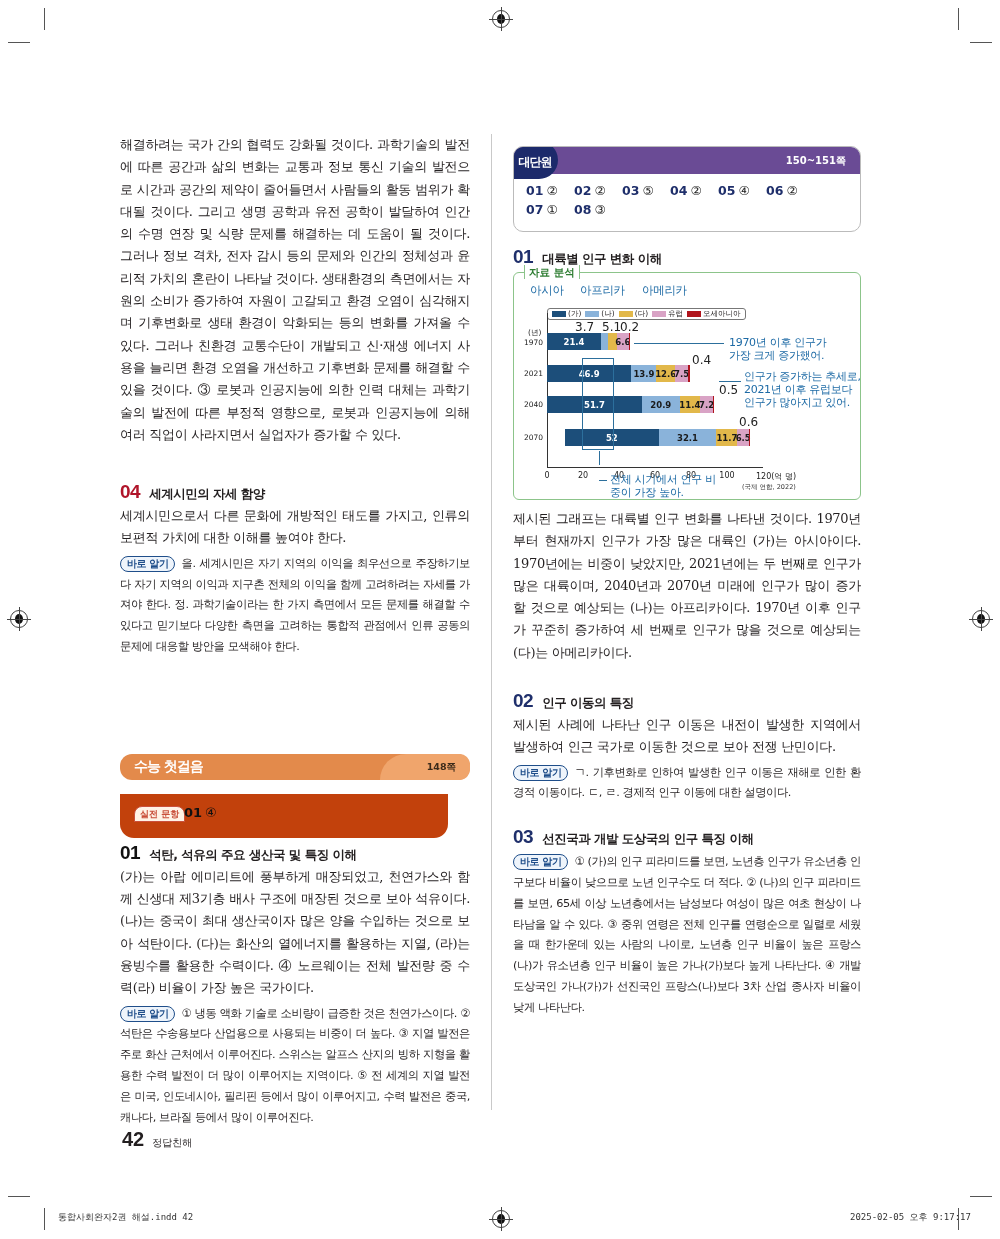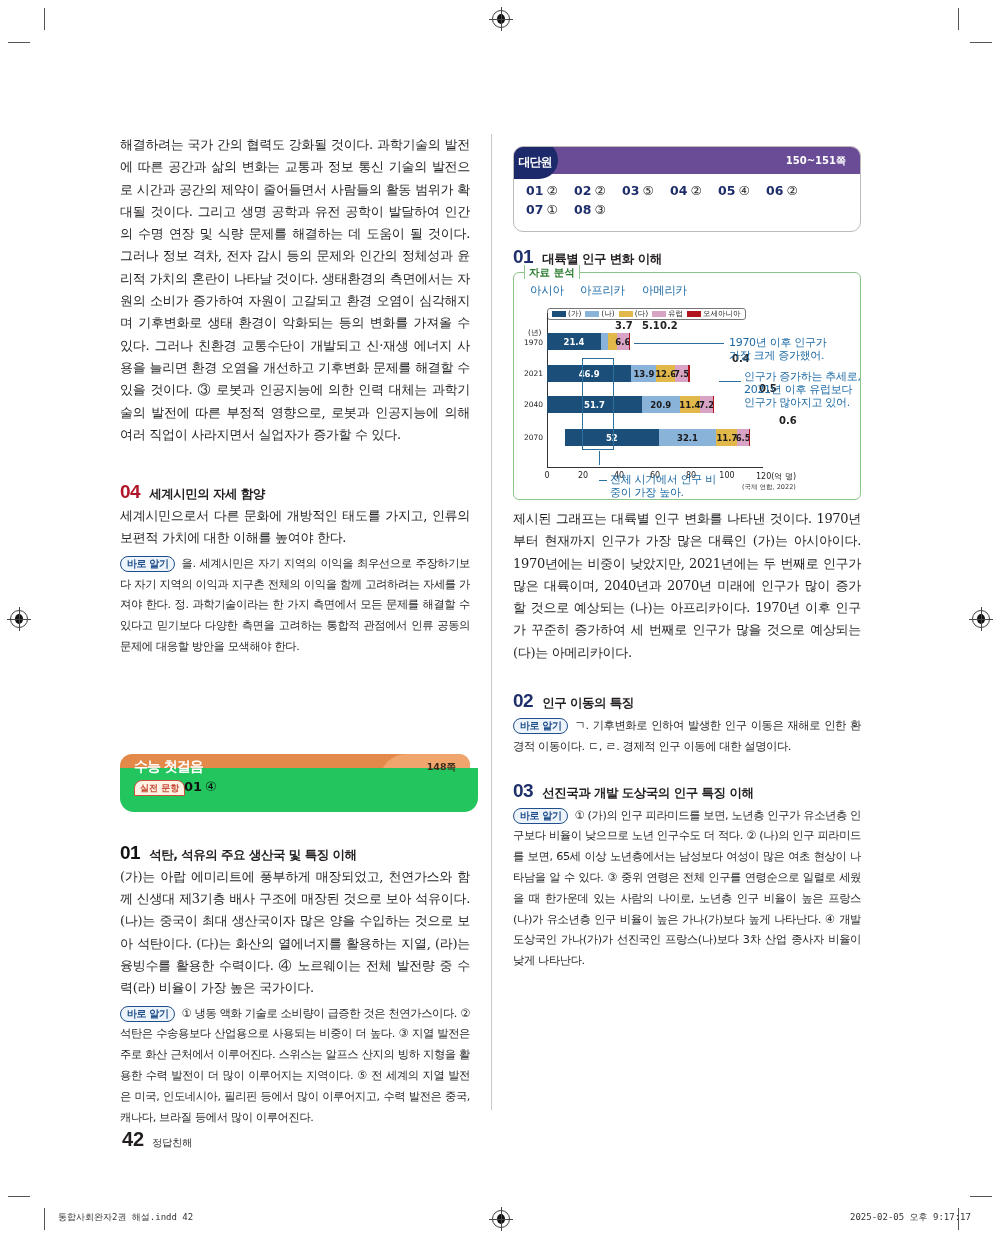--- a/index.html
+++ b/index.html
@@ -48,35 +48,35 @@
   .legend { position: absolute; left: 33px; top: 35px; height: 12px; border: 1px solid #777; border-radius: 3px; display: flex; align-items: center; gap: 4px; padding: 0 4px; font-size: 7.5px; }
   .legend .sw { display: inline-block; width: 14px; height: 6px; margin-right: 2px; vertical-align: middle; }
   .bar-row { position: absolute; left: 33px; height: 17px; display: flex; }
   .seg { height: 17px; font-size: 8.5px; font-weight: bold; display: flex; align-items: center; justify-content: center; white-space: nowrap; }
   .seg.asia { background: #1c4e7a; color: #fff; }
   .seg.africa { background: #8ab3da; color: #1a1a1a; }
   .seg.america { background: #e2b84a; color: #1a1a1a; }
   .seg.europe { background: #d9a3c5; color: #1a1a1a; }
   .seg.oceania { background: #b0141c; }
   .year-lbl { position: absolute; left: 10px; font-size: 7.5px; color: #222; }
-  .val-lbl { position: absolute; font-size: 10px; font-weight: bold; color: #222; margin-left: 40px; }
+  .val-lbl { position: absolute; font-size: 12px; font-weight: normal; color: #222; }
   .xaxis { position: absolute; left: 33px; top: 194px; width: 216px; height: 1px; background: #333; }
   .yaxis { position: absolute; left: 33px; top: 40px; width: 1px; height: 155px; background: #333; }
   .xtick { position: absolute; top: 198px; font-size: 8px; color: #222; transform: translateX(-50%); }
   .anno { position: absolute; font-size: 11px; color: #1d6aa5; line-height: 13px; letter-spacing: -0.3px; }
   .src { position: absolute; font-size: 6.5px; color: #333; }
   .lead { position: absolute; background: #2c6f9c; }
 
   
   .suneung { position: relative; width: 350px; height: 70px; margin-top: 0; }
   .sn-head { position: absolute; left: 0; top: 0; width: 350px; height: 26px; background: #e38a4b; border-radius: 12px; }
   .sn-head::after { content: ""; position: absolute; right: 0; top: 0; width: 90px; height: 26px; background: #f0a56c; border-radius: 30px 12px 12px 0; }
   .sn-title { position: absolute; left: 14px; top: 4px; color: #fff; font-size: 14px; font-weight: bold; letter-spacing: -1px; z-index: 2; }
   .sn-pages { position: absolute; right: 14px; top: 7px; color: #3b2a1a; font-size: 9.5px; font-weight: bold; z-index: 2; }
-  .sn-body { position: absolute; left: 0; top: 14px; width: 358px; height: 44px; background: #22c55e; border-radius: 0 0 14px 14px; }
+  .sn-body { position: absolute; left: 0; top: 40px; width: 328px; height: 44px; background: #c2410c; border-radius: 0 0 14px 14px; }
   .sn-tag { position: absolute; left: 14px; top: 12px; border: 1.2px solid #c9503b; color: #c9503b; border-radius: 8px 8px 0 0; font-size: 9px; font-weight: bold; padding: 0 5px; line-height: 14px; background: #fff3e6; }
   .sn-ans { position: absolute; left: 64px; top: 11px; font-size: 13px; font-weight: bold; color: #111; }
   .sn-ans .mark { font-weight: normal; margin-left: 3px; }
 
   .folio { position: absolute; left: 122px; top: 1128px; display: flex; align-items: baseline; gap: 8px; }
   .folio-num { font-family: "Liberation Sans", sans-serif; font-weight: bold; font-size: 20px; }
   .folio-label { font-size: 10px; }
   .slug { position: absolute; top: 1211px; font-size: 9px; color: #333; font-family: "DejaVu Sans Mono", monospace; }
 </style>
 </head>
@@ -247,20 +247,21 @@
     </div>
 
     <p class="body-text serif" style="margin-top:8px;">제시된 그래프는 대륙별 인구 변화를 나타낸 것이다. 1970년부터 현재까지 인구가 가장 많은 대륙인 (가)는 아시아이다. 1970년에는 비중이 낮았지만, 2021년에는 두 번째로 인구가 많은 대륙이며, 2040년과 2070년 미래에 인구가 많이 증가할 것으로 예상되는 (나)는 아프리카이다. 1970년 이후 인구가 꾸준히 증가하여 세 번째로 인구가 많을 것으로 예상되는 (다)는 아메리카이다.</p>
   </div>
 
   <div style="margin-top:26px;">
     <div class="q-head">
       <span class="q-num blue">02</span>
       <span class="q-title">인구 이동의 특징</span>
     </div>
+    <p class="body-text serif">제시된 사례에 나타난 인구 이동은 내전이 발생한 지역에서 발생하여 인근 국가로 이동한 것으로 보아 전쟁 난민이다.</p>
     <p class="small-text" style="margin-top:4px;">
       <span class="pill">바로 알기</span><span>ㄱ. 기후변화로 인하여 발생한 인구 이동은 재해로 인한 환경적 이동이다. ㄷ, ㄹ. 경제적 인구 이동에 대한 설명이다.</span>
     </p>
   </div>
 
   <div style="margin-top:22px;">
     <div class="q-head">
       <span class="q-num blue">03</span>
       <span class="q-title">선진국과 개발 도상국의 인구 특징 이해</span>
     </div>

